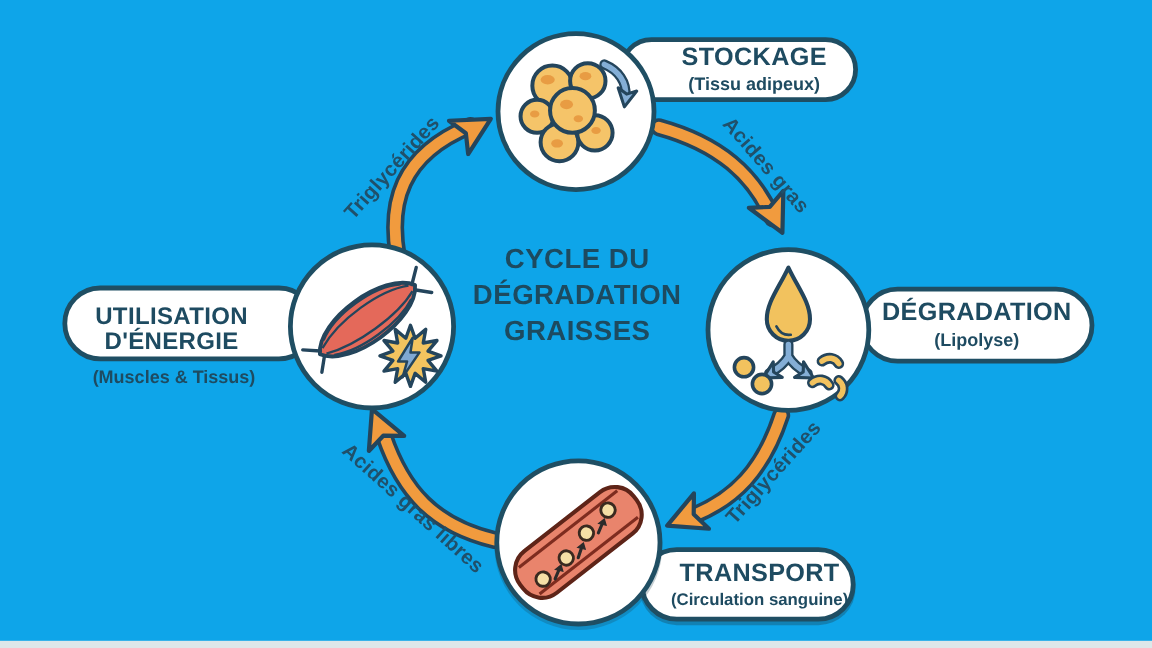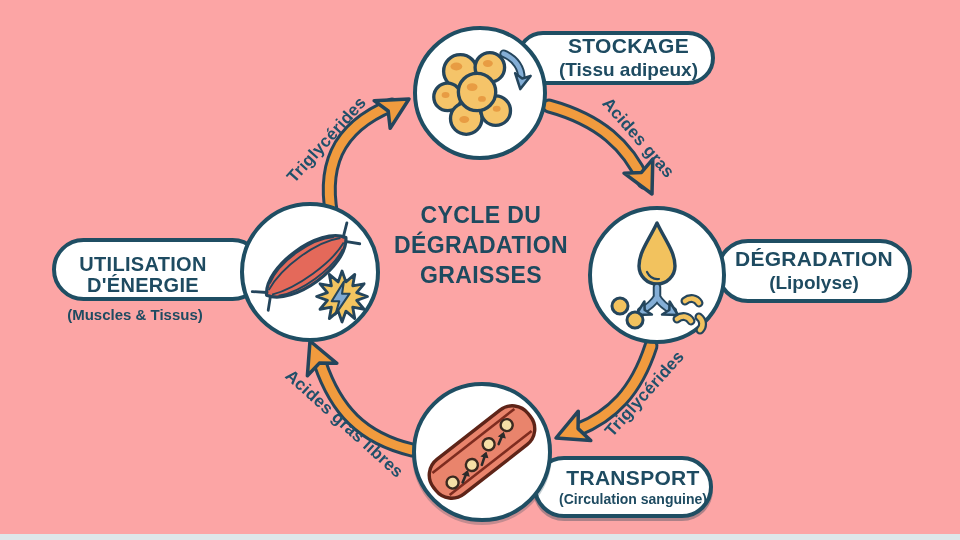--- a/index.html
+++ b/index.html
@@ -1,30 +1,30 @@
 <!DOCTYPE html>
 <html><head>
 <meta charset="utf-8">
 <style>
   html,body{margin:0;padding:0;}
   .stage{
     position:relative;width:960px;height:540px;overflow:hidden;
-    background:#fca5a5;
+    background:#0ea5e9;
     font-family:"Liberation Sans", sans-serif;
     color:#1E4B61;
   }
   .arrows-svg{position:absolute;left:0;top:0;z-index:1;}
   .pill{
     position:absolute;z-index:2;background:#FFFFFF;
     border:4px solid #1F4E63;border-radius:34px;
     display:flex;flex-direction:column;align-items:center;justify-content:center;
     text-align:center;box-sizing:border-box;
   }
   .pill-title{font-weight:bold;font-size:21px;letter-spacing:.3px;line-height:1.08;color:#1E4B61;}
-  .pill-sub{font-weight:bold;font-size:19px;color:#1E4B61;margin-top:2px;}
+  .pill-sub{font-weight:bold;font-size:15px;color:#1E4B61;margin-top:2px;}
   .node-circle{
     position:absolute;z-index:3;background:#FFFFFF;
     border:4px solid #1F4E63;border-radius:50%;
     display:flex;align-items:center;justify-content:center;box-sizing:border-box;
   }
   .center-title{
     position:absolute;z-index:2;left:351px;top:200px;width:260px;
     text-align:center;font-weight:bold;font-size:23px;line-height:30px;
     letter-spacing:.4px;color:#1D4A5F;
   }
@@ -92,21 +92,21 @@
   </div>
 
   <div class="pill" style="left:716px;top:239px;width:196px;height:64px;border-radius:32px;">
     <div class="pill-title">DÉGRADATION</div>
     <div class="pill-sub">(Lipolyse)</div>
   </div>
 
   <div class="pill" style="left:52px;top:238px;width:212px;height:63px;padding-right:30px;border-radius:32px;justify-content:flex-end;">
     <div class="pill-title" style="font-size:20px;width:150px;">UTILISATION D'ÉNERGIE</div>
   </div>
-  <div class="sub-outside" style="left:60px;top:306px;width:150px;">(Muscles &amp; Tissus)</div>
+  <div class="sub-outside" style="left:70px;top:306px;width:150px;">(Muscles &amp; Tissus)</div>
 
   <div class="node-circle" style="left:413px;top:26px;width:134px;height:134px;">
     <svg width="118" height="118" viewBox="0 0 120 120">
       <g stroke="#24455C" stroke-width="3.4" fill="#F5C469">
         <circle cx="40" cy="38" r="17"></circle>
         <circle cx="70" cy="34" r="15"></circle>
         <circle cx="27" cy="64" r="14"></circle>
         <circle cx="46" cy="86" r="16"></circle>
         <circle cx="76" cy="78" r="15"></circle>
         <circle cx="57" cy="59" r="19"></circle>

